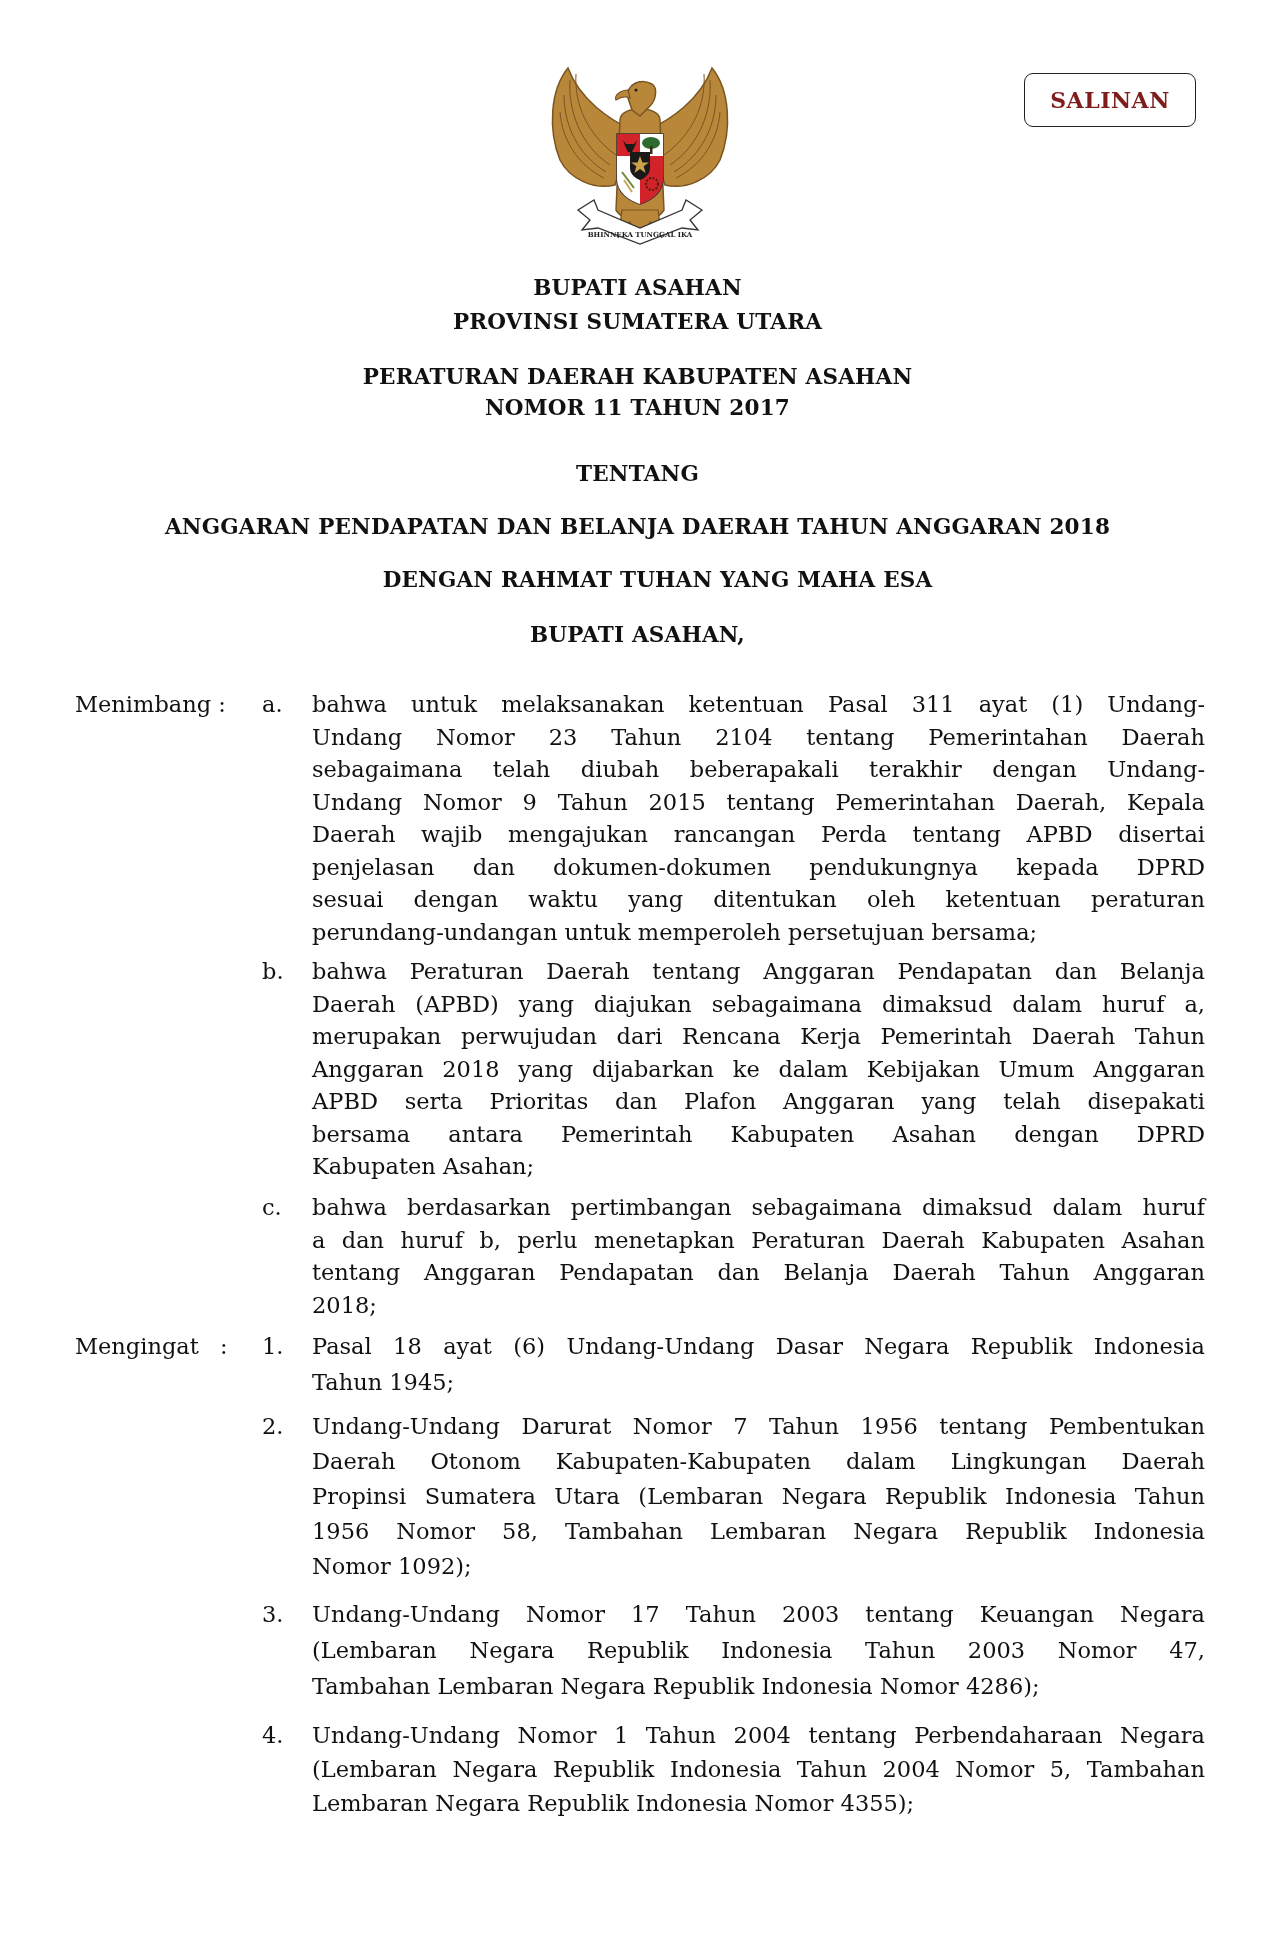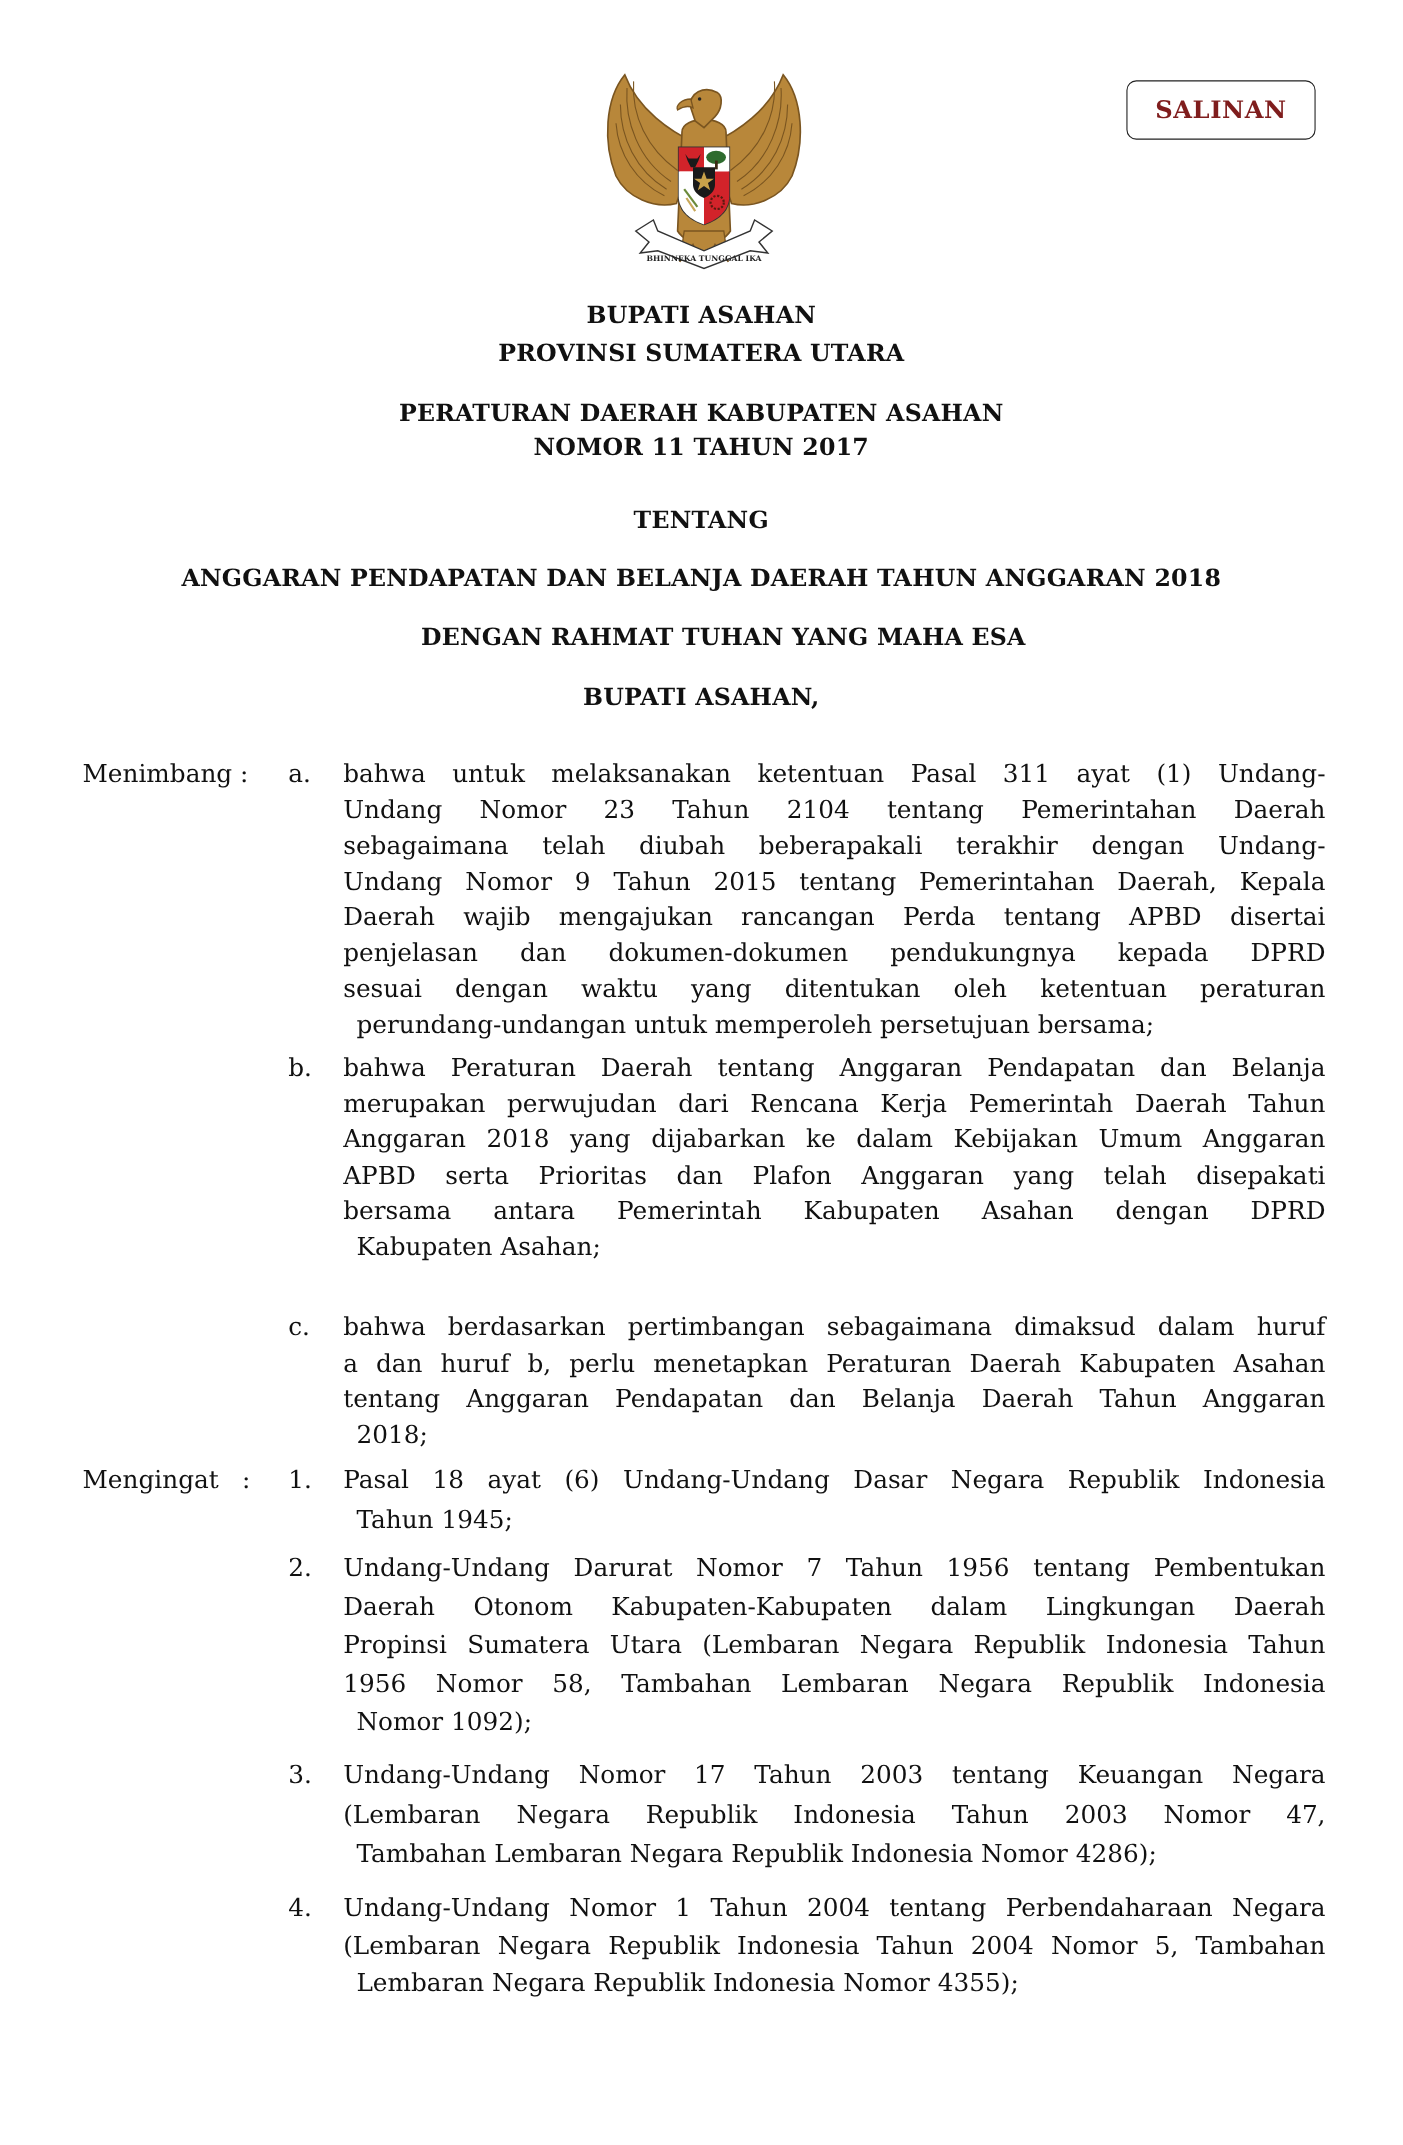--- a/index.html
+++ b/index.html
@@ -91,21 +91,20 @@
   .justified-line {
     display: block;
     text-align: justify;
     text-align-last: justify;
     height: 32.5px;
   }
   .last-line {
     display: block;
     text-align: right;
     height: 32.5px;
-    margin-left: 12px;
   }
 </style>
 </head>
 <body>
 
 <div class="page">
 
   <div class="seal">
     <svg width="200" height="190" viewBox="0 0 200 190" xmlns="http://www.w3.org/2000/svg">
 
@@ -180,20 +179,21 @@
       <span class="justified-line">penjelasan dan dokumen-dokumen pendukungnya kepada DPRD</span>
       <span class="justified-line">sesuai dengan waktu yang ditentukan oleh ketentuan peraturan</span>
       <span class="last-line">perundang-undangan untuk memperoleh persetujuan bersama;</span>
     </div>
   </div>
 
   <div class="row" style="top:955px;">
     <span class="item-marker">b.</span>
     <div class="item-text">
       <span class="justified-line">bahwa Peraturan Daerah tentang Anggaran Pendapatan dan Belanja</span>
+      <span class="justified-line">Daerah (APBD) yang diajukan sebagaimana dimaksud dalam huruf a,</span>
       <span class="justified-line">merupakan perwujudan dari Rencana Kerja Pemerintah Daerah Tahun</span>
       <span class="justified-line">Anggaran 2018 yang dijabarkan ke dalam Kebijakan Umum Anggaran</span>
       <span class="justified-line">APBD serta Prioritas dan Plafon Anggaran yang telah disepakati</span>
       <span class="justified-line">bersama antara Pemerintah Kabupaten Asahan dengan DPRD</span>
       <span class="last-line">Kabupaten Asahan;</span>
     </div>
   </div>
 
   <div class="row" style="top:1191px;">
     <span class="item-marker">c.</span>

